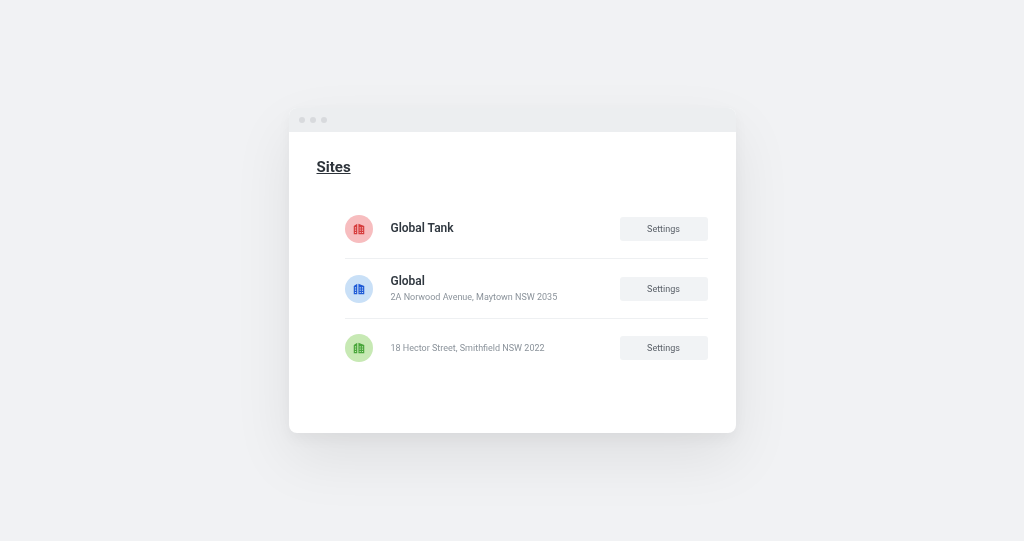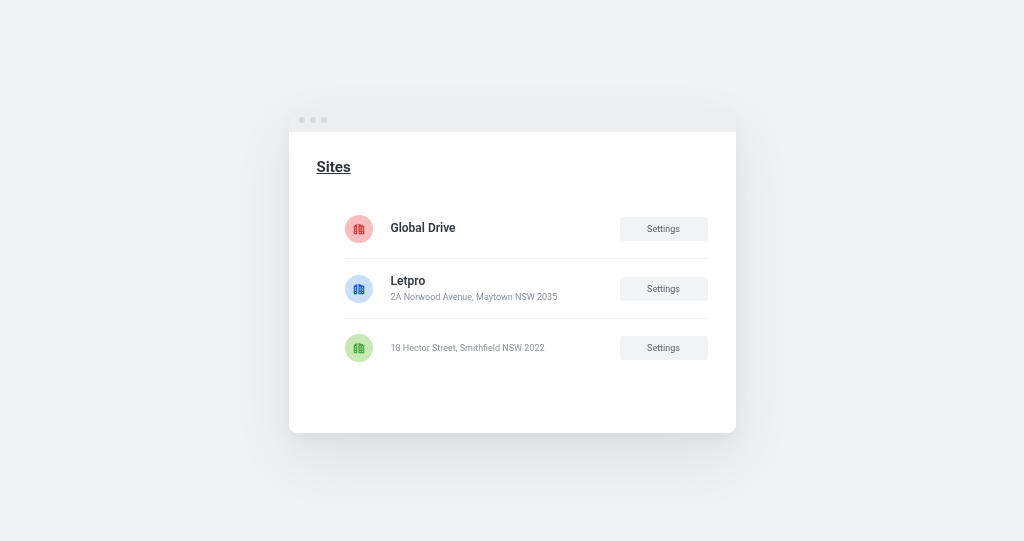--- a/index.html
+++ b/index.html
@@ -110,35 +110,35 @@
 
       <div class="row">
         <div class="avatar" style="background:#f7bdbf">
           <span style="color:#d63d3d;display:flex">
             <svg width="14" height="14" viewBox="0 0 24 24" fill="currentColor">
                 <path d="M3 21V7l6-4v18H3zm2-2h2v-2H5v2zm0-4h2v-2H5v2zm0-4h2V9H5v2zM11 21V3l10 4v14H11zm2-2h2v-2h-2v2zm0-4h2v-2h-2v2zm0-4h2V9h-2v2zm4 8h2v-2h-2v2zm0-4h2v-2h-2v2zm0-4h2V9h-2v2z"></path>
               </svg>
           </span>
         </div>
         <div class="info">
-          <div class="name">Global Drive</div>
+          <div class="name">Global Tank</div>
         </div>
         <button class="btn">Settings</button>
       </div>
 
       <div class="row">
         <div class="avatar" style="background:#c9e0f7">
           <span style="color:#1f5bd6;display:flex">
             <svg width="14" height="14" viewBox="0 0 24 24" fill="currentColor">
                 <path d="M3 21V7l6-4v18H3zm2-2h2v-2H5v2zm0-4h2v-2H5v2zm0-4h2V9H5v2zM11 21V3l10 4v14H11zm2-2h2v-2h-2v2zm0-4h2v-2h-2v2zm0-4h2V9h-2v2zm4 8h2v-2h-2v2zm0-4h2v-2h-2v2zm0-4h2V9h-2v2z"></path>
               </svg>
           </span>
         </div>
         <div class="info">
-          <div class="name">Letpro</div>
+          <div class="name">Global</div>
           <div class="addr">2A Norwood Avenue, Maytown NSW 2035</div>
         </div>
         <button class="btn">Settings</button>
       </div>
 
       <div class="row">
         <div class="avatar" style="background:#c7e9b4">
           <span style="color:#49a63b;display:flex">
             <svg width="14" height="14" viewBox="0 0 24 24" fill="currentColor">
                 <path d="M3 21V7l6-4v18H3zm2-2h2v-2H5v2zm0-4h2v-2H5v2zm0-4h2V9H5v2zM11 21V3l10 4v14H11zm2-2h2v-2h-2v2zm0-4h2v-2h-2v2zm0-4h2V9h-2v2zm4 8h2v-2h-2v2zm0-4h2v-2h-2v2zm0-4h2V9h-2v2z"></path>

